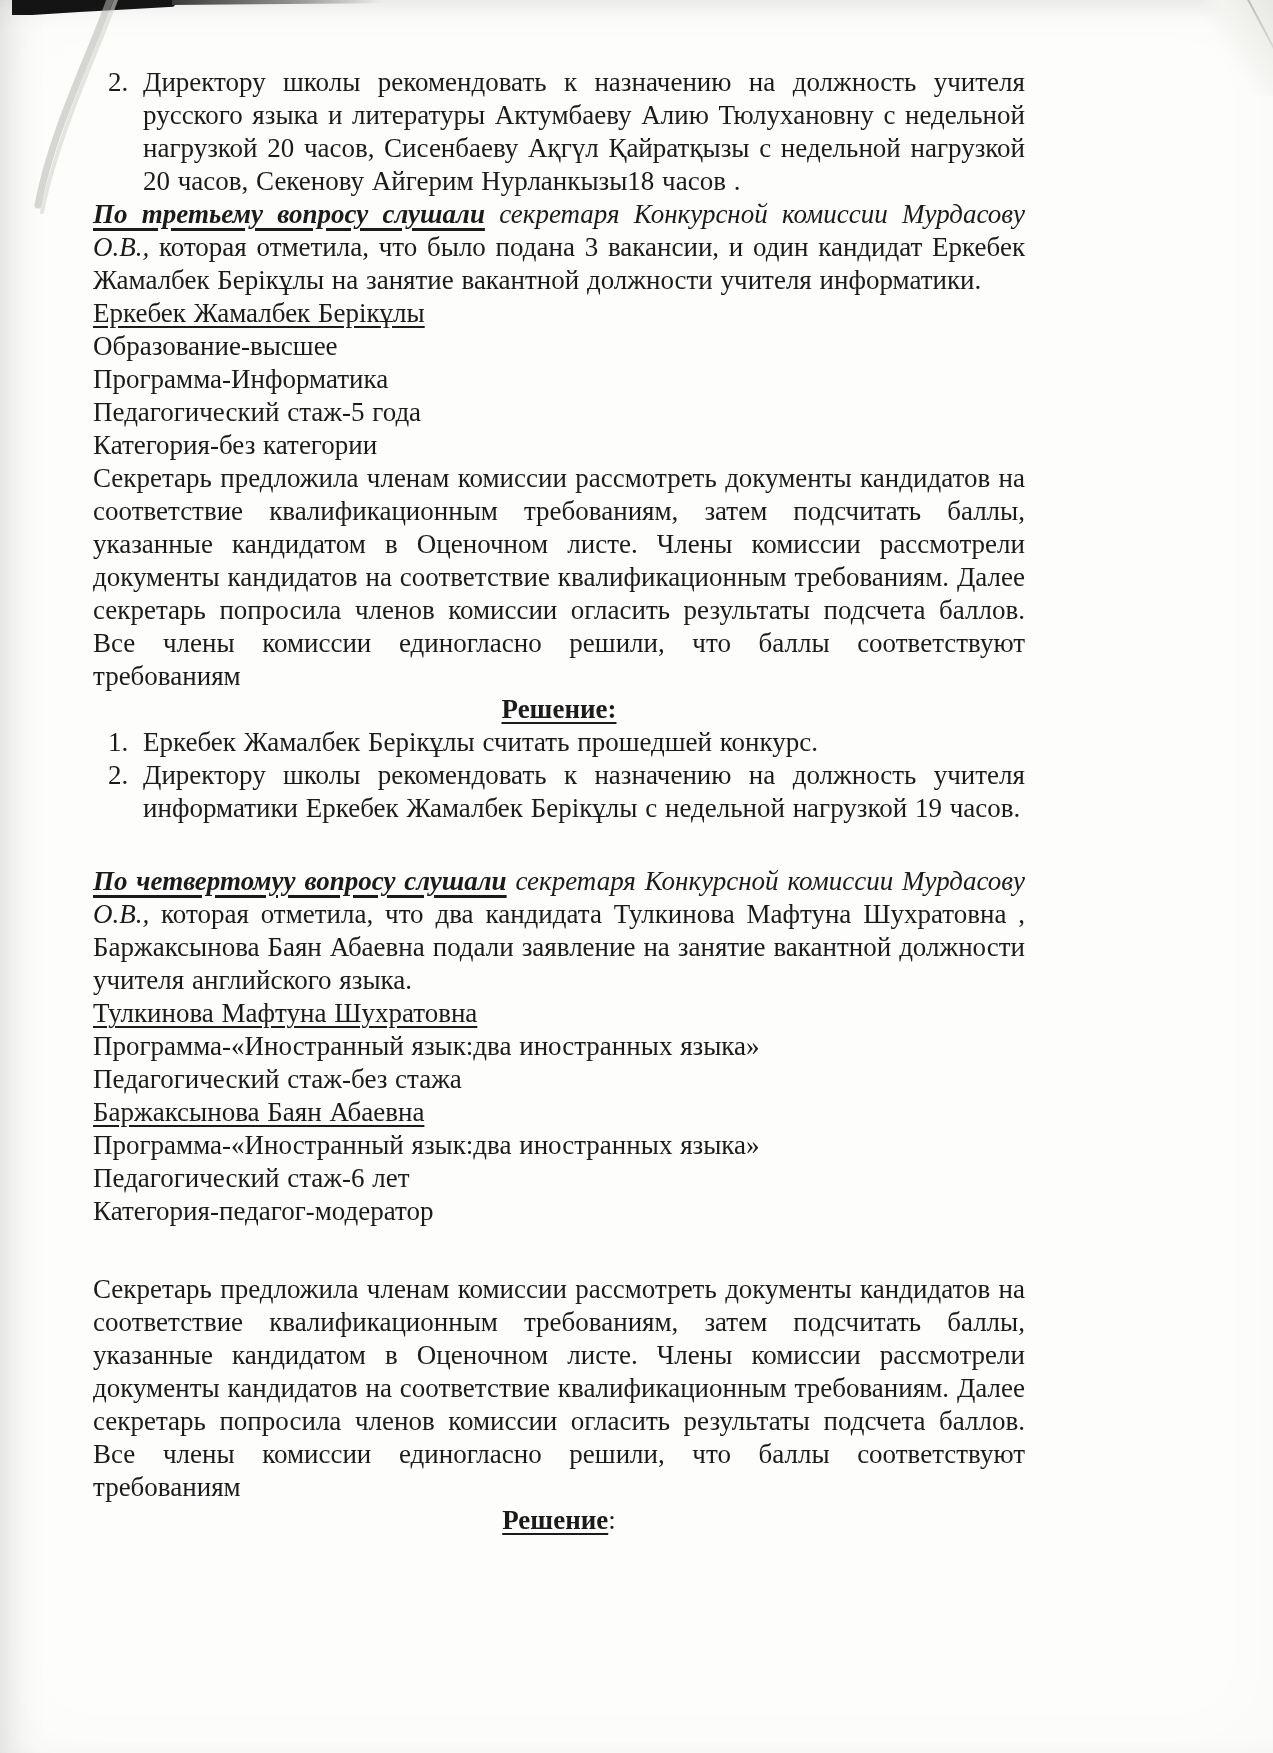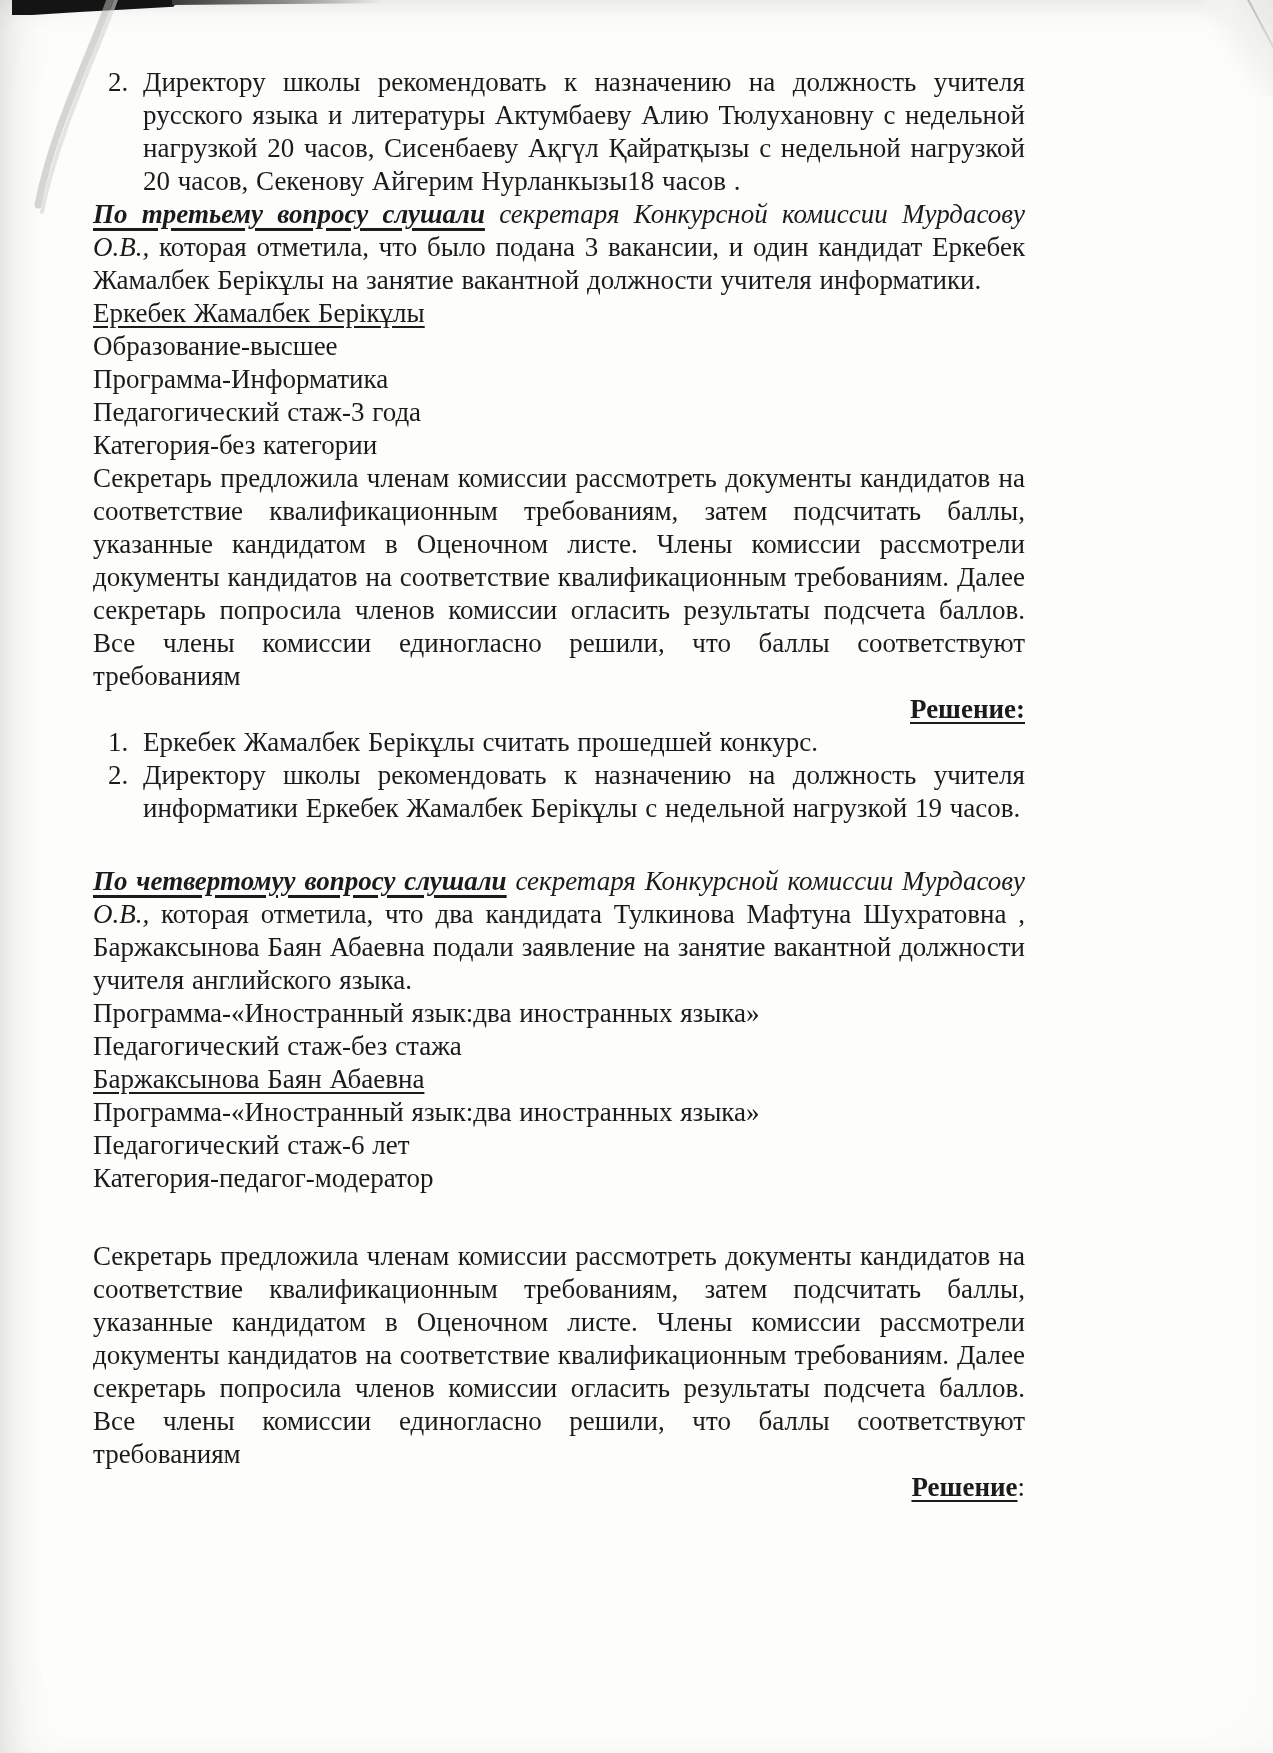--- a/index.html
+++ b/index.html
@@ -43,21 +43,21 @@
   }
   .just{margin:0;text-align:justify;}
   .row{display:flex;padding-left:15px;}
   .num{flex:0 0 35px;}
   .rowtext{flex:1;text-align:justify;}
   .b{font-weight:bold;}
   .bi{font-weight:bold;font-style:italic;}
   .it{font-style:italic;}
   .u{text-decoration:underline;text-underline-offset:4px;text-decoration-thickness:2px;}
   .u-thick{text-decoration:underline;text-underline-offset:5px;text-decoration-thickness:2.5px;}
-  .center{text-align:right;}
+  .center{text-align:center;}
   .sp40{height:40px;}
   .sp45{height:45px;}
   .sp150{height:150px;}
 </style>
 </head>
 <body>
 
 <div class="page">
 
   <div class="scan-strip"></div>
@@ -74,40 +74,41 @@
     <div class="row">
       <span class="num">2.</span>
       <span class="rowtext">Директору школы рекомендовать к назначению на должность учителя русского языка и литературы Актумбаеву Алию Тюлухановну с недельной нагрузкой 20 часов, Сисенбаеву Ақгүл Қайратқызы с недельной нагрузкой 20 часов, Секенову Айгерим Нурланкызы18 часов .</span>
     </div>
 
     <p class="just"><span class="bi u-thick">По третьему вопросу слушали</span><span class="it"> секретаря Конкурсной комиссии Мурдасову О.В.,</span><span> которая отметила, что было подана 3 вакансии, и один кандидат Еркебек Жамалбек Берікұлы на занятие вакантной должности учителя информатики.</span></p>
 
     <div><span class="u">Еркебек Жамалбек Берікұлы</span></div>
     <div>Образование-высшее</div>
     <div>Программа-Информатика</div>
-    <div>Педагогический стаж-3 года</div>
+    <div>Педагогический стаж-5 года</div>
     <div>Категория-без категории</div>
 
     <p class="just">Секретарь предложила членам комиссии рассмотреть документы кандидатов на соответствие квалификационным требованиям, затем подсчитать баллы, указанные кандидатом в Оценочном листе. Члены комиссии рассмотрели документы кандидатов на соответствие квалификационным требованиям. Далее секретарь попросила членов комиссии огласить результаты подсчета баллов. Все члены комиссии единогласно решили, что баллы соответствуют требованиям</p>
 
     <div class="center"><span class="b u">Решение:</span></div>
 
     <div class="row">
       <span class="num">1.</span>
       <span class="rowtext">Еркебек Жамалбек Берікұлы считать прошедшей конкурс.</span>
     </div>
     <div class="row">
       <span class="num">2.</span>
       <span class="rowtext">Директору школы рекомендовать к назначению на должность учителя информатики Еркебек Жамалбек Берікұлы с недельной нагрузкой 19 часов.</span>
     </div>
 
     <div class="sp40"></div>
 
     <p class="just"><span class="bi u-thick">По четвертомуу вопросу слушали</span><span class="it"> секретаря Конкурсной комиссии Мурдасову О.В.,</span><span> которая отметила, что два кандидата Тулкинова Мафтуна Шухратовна , Баржаксынова Баян Абаевна подали заявление на занятие вакантной должности учителя английского языка.</span></p>
 
+    <div><span class="u">Тулкинова Мафтуна Шухратовна</span></div>
     <div>Программа-«Иностранный язык:два иностранных языка»</div>
     <div>Педагогический стаж-без стажа</div>
 
     <div><span class="u">Баржаксынова Баян Абаевна </span></div>
     <div>Программа-«Иностранный язык:два иностранных языка»</div>
     <div>Педагогический стаж-6 лет</div>
     <div>Категория-педагог-модератор</div>
 
     <div class="sp45"></div>
 

